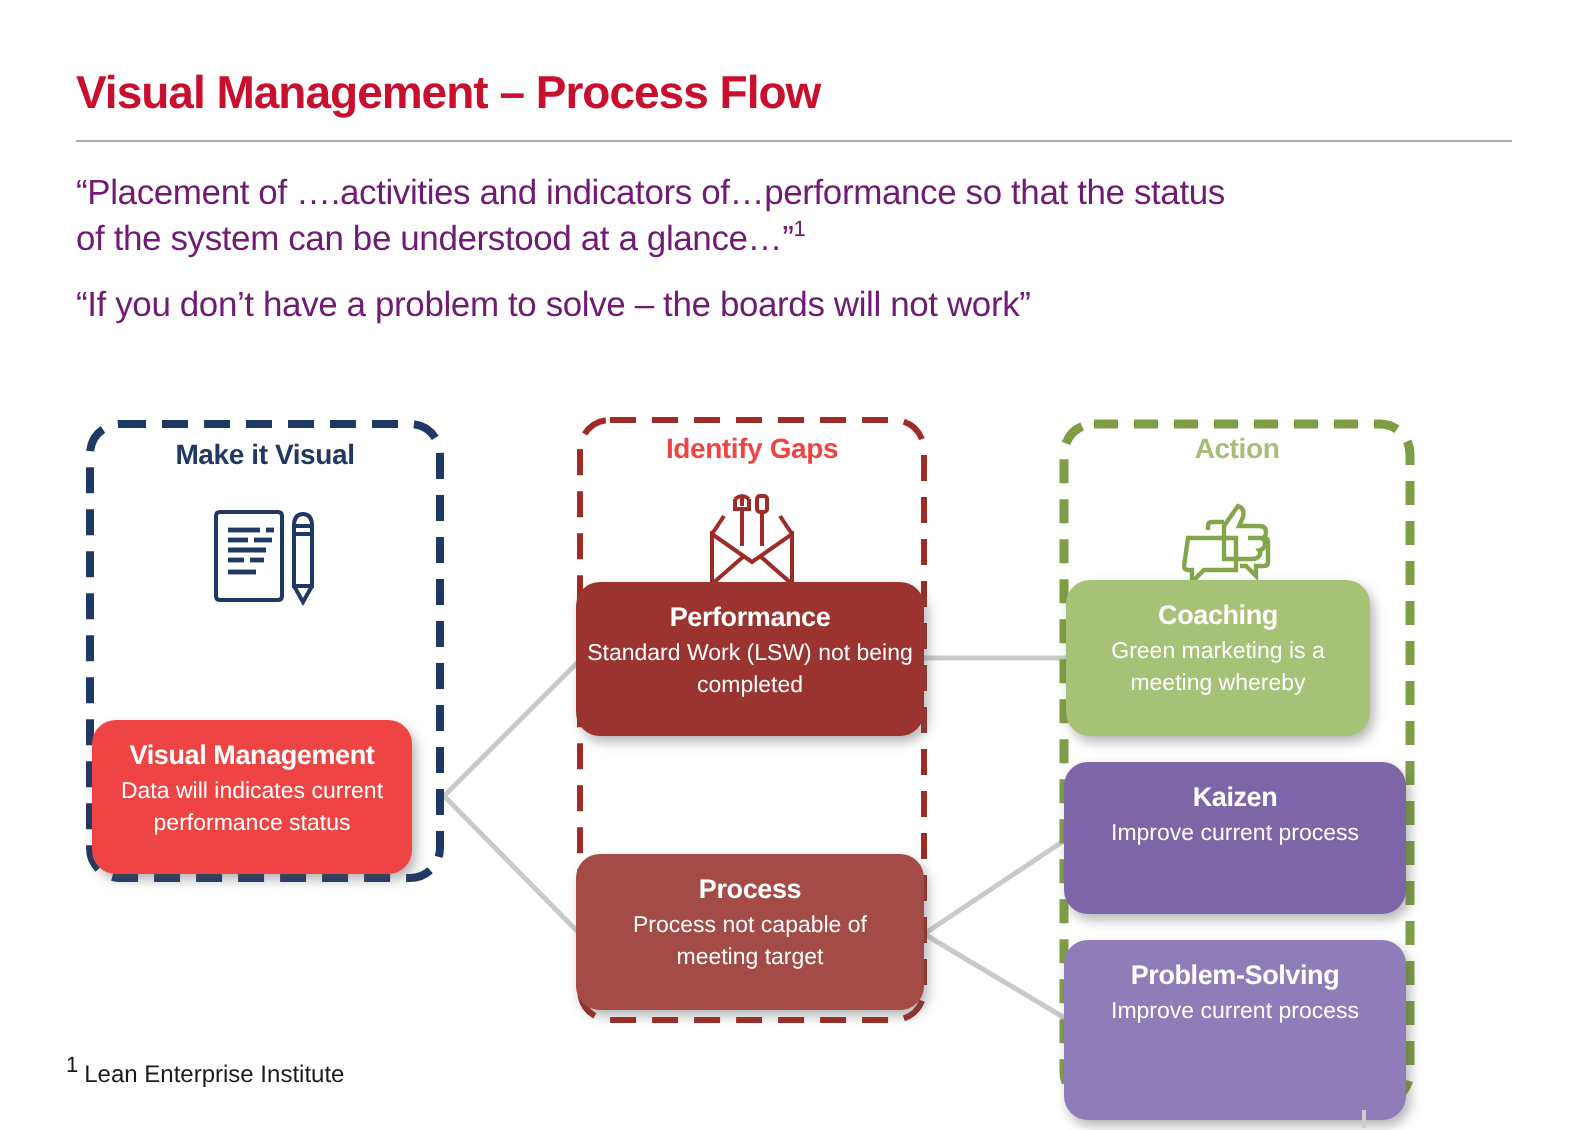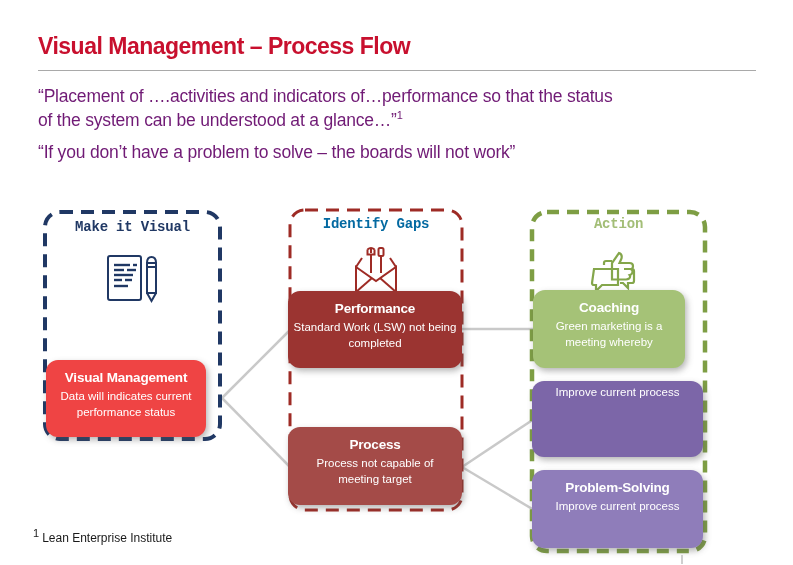--- a/index.html
+++ b/index.html
@@ -12,23 +12,23 @@
     position:absolute;left:38px;top:33px;
     font-size:23px;font-weight:700;letter-spacing:-0.5px;color:#C8102E;white-space:nowrap;
   }
   .title-rule{position:absolute;left:38px;top:70px;width:718px;height:1px;background:#A9A9A9;}
   .quote{position:absolute;left:38px;color:#701a75;font-size:17.5px;line-height:1.33;letter-spacing:-0.2px;}
   .quote-1{top:85px;width:720px;}
   .quote-2{top:141px;width:720px;}
   sup{font-size:11px;}
   
   .diagram-svg{position:absolute;left:0;top:0;width:793px;height:565px;z-index:1;}
-  .col-header{position:absolute;z-index:2;text-align:center;font-weight:700;font-size:14px;letter-spacing:-0.2px;font-family:Liberation Mono, monospace;}
+  .col-header{position:absolute;z-index:2;text-align:center;font-weight:700;font-size:14px;letter-spacing:-0.2px;}
   .col-header.visual{left:45px;top:219px;width:175px;color:#203864;}
-  .col-header.gaps{left:290px;top:216px;width:172px;color:#0369a1;}
+  .col-header.gaps{left:290px;top:216px;width:172px;color:#ef4444;}
   .col-header.action{left:532px;top:216px;width:173px;color:#A3BE77;}
   .col-icon{position:absolute;z-index:2;}
   .icon-visual{left:103px;top:253px;}
   .icon-gaps{left:352px;top:245px;}
   .icon-action{left:588px;top:239px;}
   
   .pbox{
     position:absolute;z-index:3;border-radius:12px;color:#fff;text-align:center;
     box-shadow:2px 3px 6px rgba(90,90,90,0.45);
   }
@@ -37,21 +37,21 @@
   .box-vm{left:46px;top:360px;width:160px;height:77px;background:#ef4444;}
   .box-vm .box-body{padding:0 8px;}
   .box-performance{left:288px;top:291px;width:174px;height:77px;background:#9B3431;}
   .box-performance .box-body{padding:0 1px;}
   .box-process{left:288px;top:427px;width:174px;height:78px;background:#A44B48;}
   .box-process .box-body{padding:0 16px;}
   .box-coaching{left:533px;top:290px;width:152px;height:78px;background:#A5C277;}
   .box-coaching .box-body{padding:0 20px;}
   .box-kaizen{left:532px;top:381px;width:171px;height:76px;background:#7C66A8;}
   .box-kaizen .box-body{padding:0 6px;}
-  .box-problem{left:532px;top:470px;width:171px;height:78px;background:#8F7DBA;}
+  .box-problem{left:532px;top:470px;width:171px;height:90px;background:#8F7DBA;}
   .box-problem .box-body{padding:0 6px;}
   
   .footnote{position:absolute;left:33px;top:527px;font-size:12px;color:#1a1a1a;}
   .footnote span{margin-left:3px;}
   .corner-tick{position:absolute;left:681px;top:555px;width:2px;height:9px;background:#CFCFCF;z-index:4;}
 </style>
 </head>
 <body>
 
 <div class="slide">
@@ -137,20 +137,21 @@
     <div class="box-title">Performance</div>
     <div class="box-body">Standard Work (LSW) not being completed</div>
   </div>
 
   <div class="pbox box-coaching">
     <div class="box-title">Coaching</div>
     <div class="box-body">Green marketing is a meeting whereby</div>
   </div>
 
   <div class="pbox box-kaizen">
+    <div class="box-title">Kaizen</div>
     <div class="box-body">Improve current process</div>
   </div>
 
   <div class="pbox box-problem">
     <div class="box-title">Problem-Solving</div>
     <div class="box-body">Improve current process</div>
   </div>
 
   <div class="footnote">
     <sup>1</sup><span>Lean Enterprise Institute</span>

